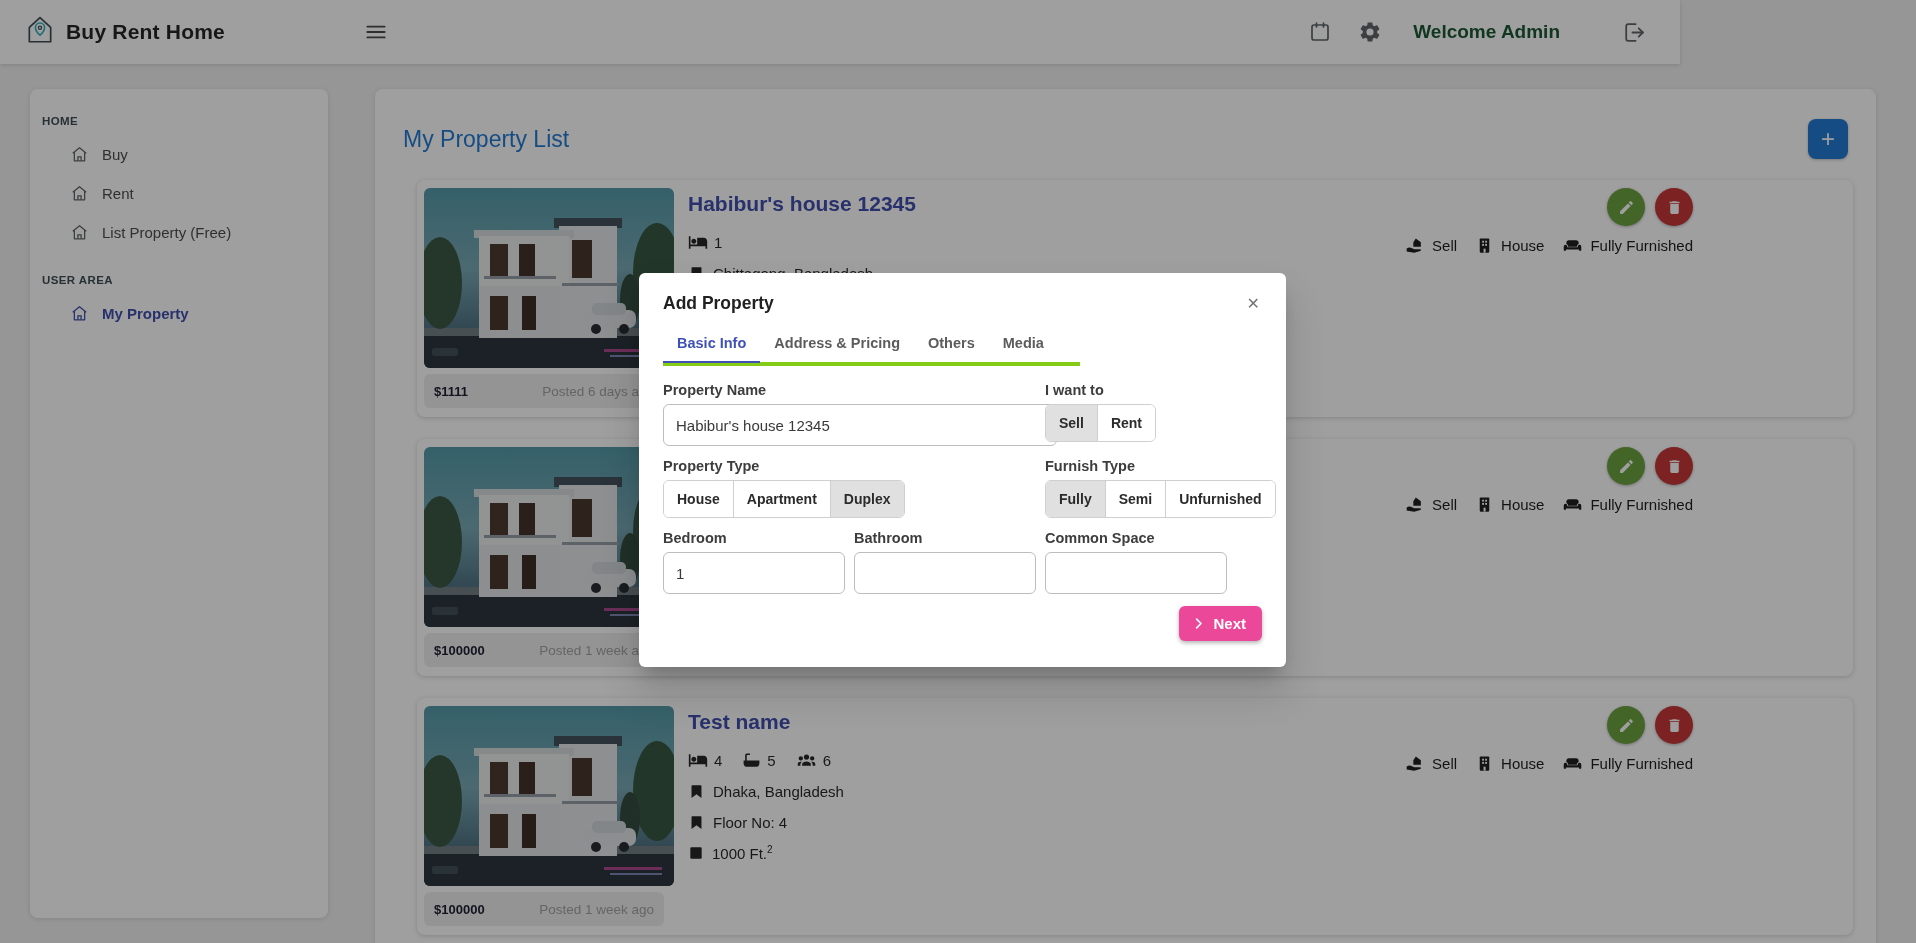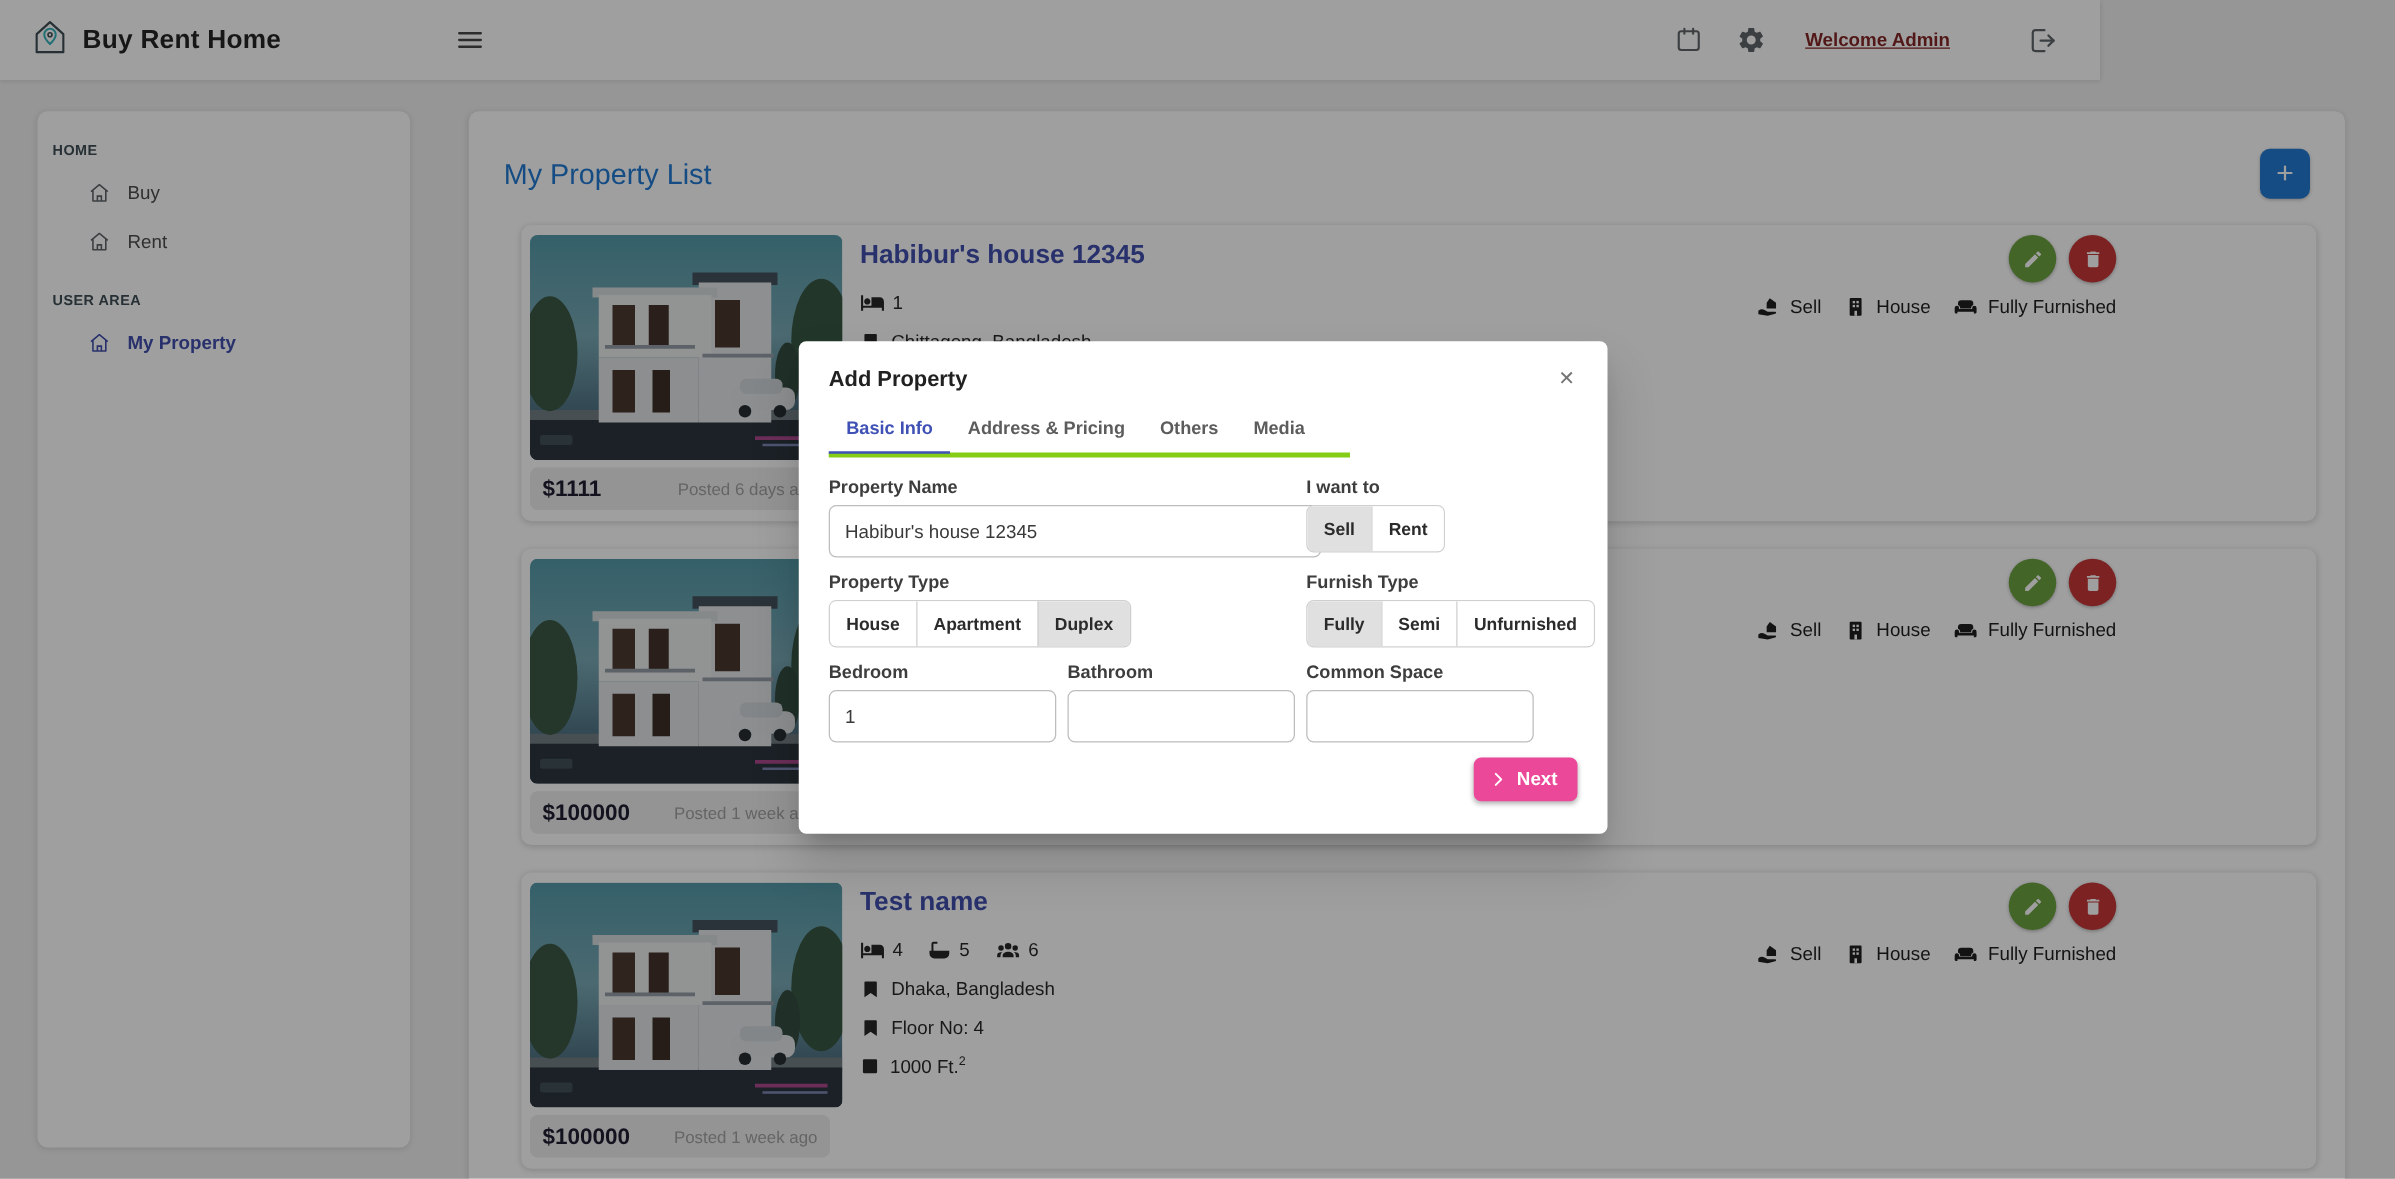--- a/index.html
+++ b/index.html
@@ -7,21 +7,21 @@
   body { background:#f0f0f0; font-family:"Liberation Sans", sans-serif; position:relative; color:#212121; }
 
   
   .navbar { position:absolute; top:0; left:0; width:1680px; height:64px; background:#fff;
             box-shadow:0 1px 4px rgba(0,0,0,.14); display:flex; align-items:center; z-index:2; }
   .brand { display:flex; align-items:center; gap:10px; margin-left:24px; }
   .brand-title { font-size:21px; font-weight:700; color:#1d1d1d; letter-spacing:.2px; }
   .hamburger { position:absolute; left:363px; top:19px; width:26px; height:26px; cursor:pointer; }
   .nav-right { position:absolute; right:34px; top:0; height:64px; display:flex; align-items:center; gap:24px; }
   .nav-icon-btn { width:26px; height:26px; display:flex; align-items:center; justify-content:center; cursor:pointer; }
-  .welcome { font-size:15px; font-weight:600; color:#7f1d1d; margin:0 6px;text-decoration:underline; }
+  .welcome { font-size:19px; font-weight:600; color:#14532d; margin:0 6px; }
   .logout-btn { margin-left:30px; }
 
   
   .sidebar { position:absolute; left:30px; top:89px; width:298px; height:829px; background:#fff;
              border-radius:8px; box-shadow:0 1px 5px rgba(0,0,0,.12); z-index:1; padding-top:4px; }
   .side-section { font-size:11.5px; font-weight:700; color:#37474f; letter-spacing:.4px; padding:22px 24px 8px 12px; }
   .side-item { display:flex; align-items:center; gap:13px; padding:10px 16px 10px 40px; font-size:15px;
                color:#474747; cursor:pointer; }
   .side-item svg { width:19px; height:19px; color:#5b6064; flex:0 0 auto; }
   .side-item.active { color:#3949ab; font-weight:700; }
@@ -36,21 +36,21 @@
              font-size:24px; font-weight:400; line-height:38px; text-align:center; cursor:pointer;
              box-shadow:0 1px 3px rgba(0,0,0,.25); }
 
   .cards { margin-top:21px; padding-left:19px; }
   .prop-card { position:relative; width:1436px; height:237px; background:#fff; border-radius:8px;
                box-shadow:0 1px 5px rgba(0,0,0,.18); margin-bottom:22px; }
   .prop-img { position:absolute; left:7px; top:8px; width:250px; height:180px; border-radius:6px; overflow:hidden; }
   .house-img { width:100%; height:100%; display:block; }
   .price-strip { position:absolute; left:7px; top:194px; width:240px; height:34px; background:#ededed;
                  border-radius:6px; display:flex; align-items:center; justify-content:space-between; padding:0 10px; }
-  .price { font-size:18px; font-weight:700; color:#16162b; }
+  .price { font-size:13px; font-weight:700; color:#16162b; }
   .posted { font-size:13.5px; color:#9e9e9e; }
 
   .prop-info { position:absolute; left:271px; top:10px; }
   .prop-title { font-size:21px; font-weight:700; color:#3949ab; margin:2px 0 15px 0; }
   .feat-row { display:flex; align-items:center; gap:20px; margin-bottom:9px; height:22px; }
   .feat { display:flex; align-items:center; gap:6px; font-size:15px; color:#1e1e1e; }
   .info-row { display:flex; align-items:center; gap:8px; font-size:15px; color:#1e1e1e; margin-bottom:9px; height:22px; }
   .info-row svg, .feat svg { color:#1e1e1e; }
   sup { font-size:10px; }
 
@@ -152,20 +152,27 @@
         <path d="M10 20v-5h4v5" stroke="currentColor" stroke-width="1.6"></path>
       </svg>
     <span>Buy</span>
   </div>
   <div class="side-item">
     <svg viewBox="0 0 24 24" fill="none">
         <path d="M3.5 10.5 12 3.5l8.5 7M5.5 9v11h13V9" stroke="currentColor" stroke-width="1.6" stroke-linejoin="round"></path>
         <path d="M10 20v-5h4v5" stroke="currentColor" stroke-width="1.6"></path>
       </svg>
     <span>Rent</span>
+  </div>
+  <div class="side-item">
+    <svg viewBox="0 0 24 24" fill="none">
+        <path d="M3.5 10.5 12 3.5l8.5 7M5.5 9v11h13V9" stroke="currentColor" stroke-width="1.6" stroke-linejoin="round"></path>
+        <path d="M10 20v-5h4v5" stroke="currentColor" stroke-width="1.6"></path>
+      </svg>
+    <span>List Property (Free)</span>
   </div>
   <div class="side-section">USER AREA</div>
   <div class="side-item active">
     <svg viewBox="0 0 24 24" fill="none">
         <path d="M3.5 10.5 12 3.5l8.5 7M5.5 9v11h13V9" stroke="currentColor" stroke-width="1.6" stroke-linejoin="round"></path>
         <path d="M10 20v-5h4v5" stroke="currentColor" stroke-width="1.6"></path>
       </svg>
     <span>My Property</span>
   </div>
 </nav>

